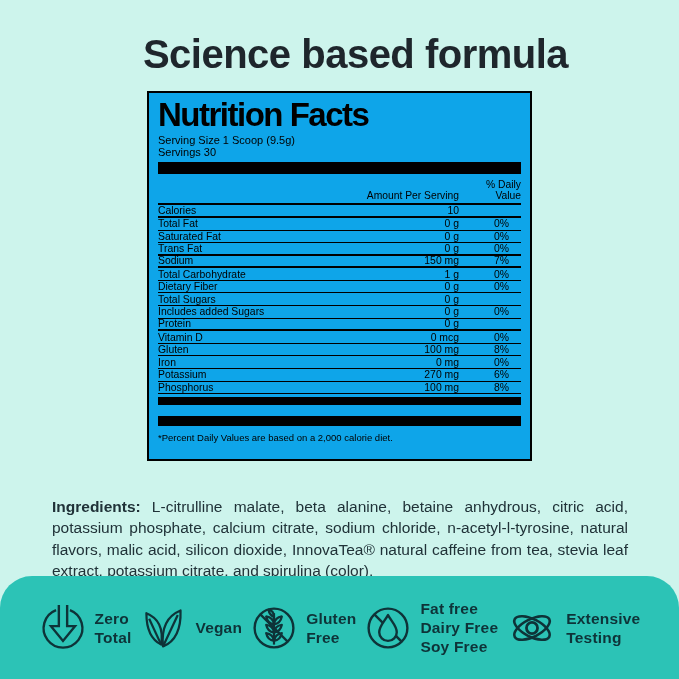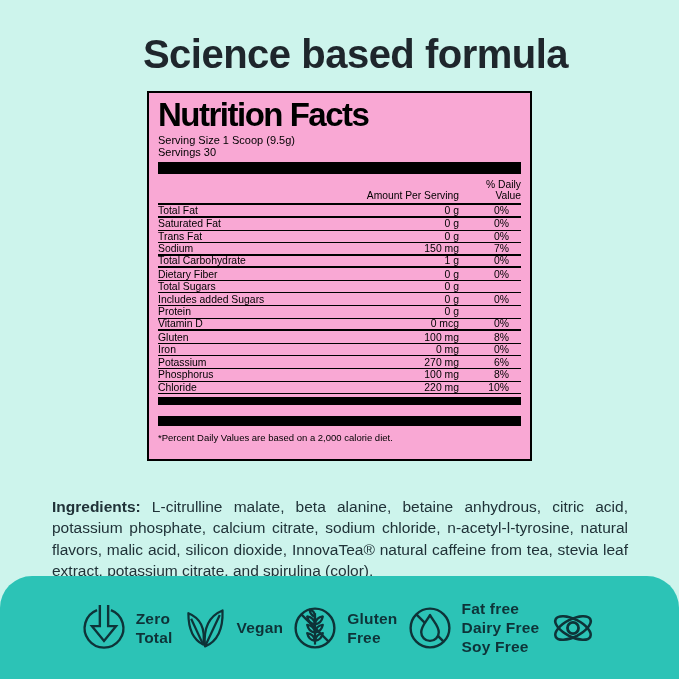--- a/index.html
+++ b/index.html
@@ -13,21 +13,21 @@
     font-family:"Liberation Sans", sans-serif;
   }
   .hero-title{
     position:absolute;top:16px;left:0;width:679px;
     text-align:center;font-size:40px;font-weight:bold;letter-spacing:-0.5px;
     color:var(--ink);margin:16px;
   }
   
   .nf{
     position:absolute;left:147px;top:91px;width:385px;height:370px;
-    background:#f9a8d4;border:2px solid #000;color:#000;
+    background:#0ea5e9;border:2px solid #000;color:#000;
     padding:5px 9px 4px 9px;overflow:hidden;
   }
   .nf-title{font-size:33px;font-weight:bold;letter-spacing:-1.5px;line-height:1.04;margin:0;white-space:nowrap;}
   .nf-serv{font-size:11px;line-height:11.5px;margin-top:3px;}
   .nf-serv2{font-size:11px;line-height:11.5px;}
   .bar-lg{height:12px;background:#000;margin-top:4px;}
   .nf-cols{display:flex;align-items:flex-end;margin-top:5px;border-bottom:2px solid #000;padding-bottom:2px;font-size:10.3px;}
   .nf-cols .c-name{flex:1;}
   .c-amt{width:118px;text-align:right;}
   .c-dv{width:62px;text-align:right;padding-right:12px;}
@@ -69,20 +69,25 @@
   <div class="nf-serv">Serving Size 1 Scoop (9.5g)</div>
   <div class="nf-serv2">Servings 30</div>
   <div class="bar-lg"></div>
   <div class="nf-cols">
     <span class="c-name"></span>
     <span class="c-amt">Amount Per Serving</span>
     <span class="c-dv">% Daily Value</span>
   </div>
   <div class="nf-rows">
 
+      <div class="nf-row">
+        <span class="c-name">Calories</span>
+        <span class="c-amt">10</span>
+        <span class="c-dv"></span>
+      </div>
 
       <div class="nf-row">
         <span class="c-name">Total Fat</span>
         <span class="c-amt">0 g</span>
         <span class="c-dv">0%</span>
       </div>
 
       <div class="nf-row">
         <span class="c-name">Saturated Fat</span>
         <span class="c-amt">0 g</span>
@@ -154,25 +159,20 @@
         <span class="c-amt">270 mg</span>
         <span class="c-dv">6%</span>
       </div>
 
       <div class="nf-row">
         <span class="c-name">Phosphorus</span>
         <span class="c-amt">100 mg</span>
         <span class="c-dv">8%</span>
       </div>
 
-      <div class="nf-row">
-        <span class="c-name">Chloride</span>
-        <span class="c-amt">220 mg</span>
-        <span class="c-dv">10%</span>
-      </div>
     </div>
   <div class="bar-md"></div>
   <div class="nf-gap"></div>
   <div class="bar-md2"></div>
   <div class="nf-foot">*Percent Daily Values are based on a 2,000 calorie diet.</div>
 </div>
 
 <p class="ingredients"><b>Ingredients:</b><span> L-citrulline malate, beta alanine, betaine anhydrous, citric acid, potassium phosphate, calcium citrate, sodium chloride, n-acetyl-l-tyrosine, natural flavors, malic acid, silicon dioxide, InnovaTea® natural caffeine from tea, stevia leaf extract, potassium citrate, and spirulina (color).</span></p>
 
 <div class="footer">
@@ -231,15 +231,19 @@
       <span>Soy Free</span>
     </div>
   </div>
 
   <div class="badge">
     <svg width="52" height="48" viewBox="0 0 52 52" fill="none" stroke="#0E3338" stroke-width="2.8">
       <ellipse cx="26" cy="26" rx="21" ry="9.5" transform="rotate(27 26 26)"></ellipse>
       <ellipse cx="26" cy="26" rx="21" ry="9.5" transform="rotate(-27 26 26)"></ellipse>
       <circle cx="26" cy="26" r="6" stroke-width="3"></circle>
     </svg>
+    <div class="badge-label">
+      <span>Extensive</span>
+      <span>Testing</span>
+    </div>
   </div>
 
 </div>
 
 </body></html>

